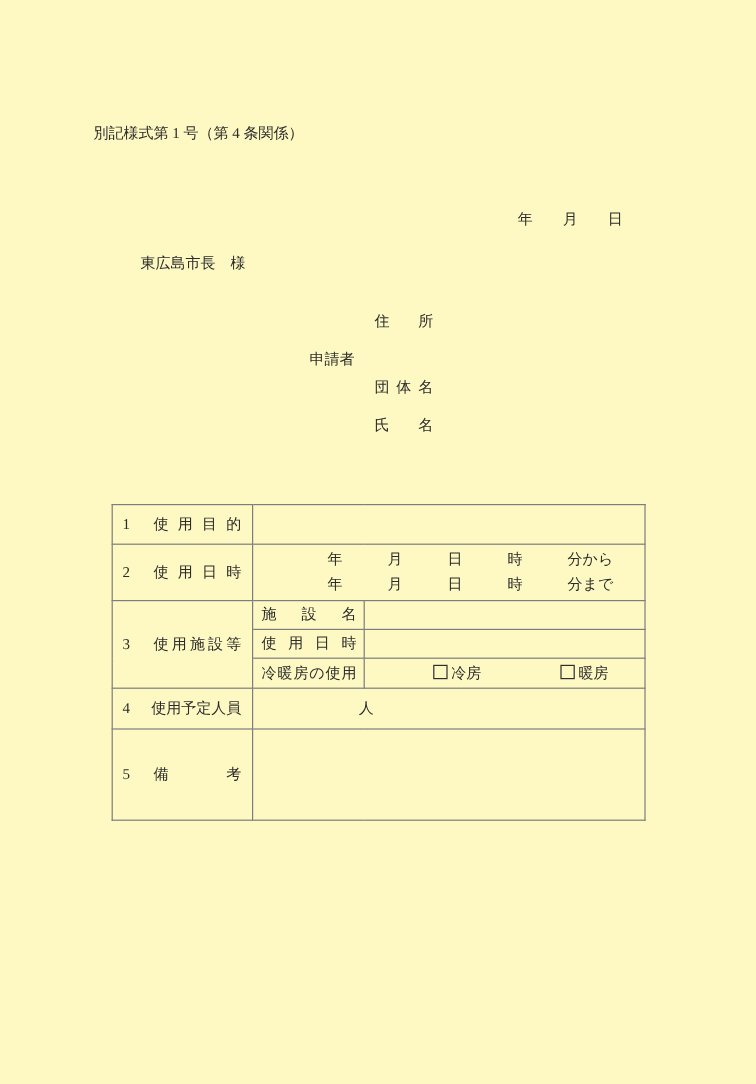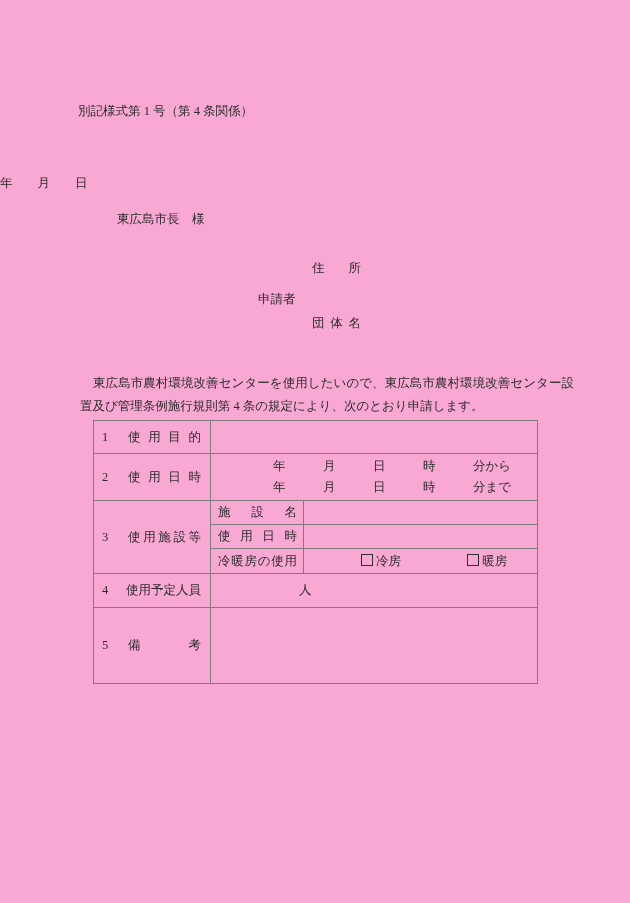--- a/index.html
+++ b/index.html
@@ -1,36 +1,36 @@
 <!DOCTYPE html>
 <html><head>
 <meta charset="utf-8">
 <style>
   html, body { margin: 0; padding: 0; background: #e9e9e9; }
   .page {
     position: relative;
     width: 630px;
     height: 903px;
     margin: 0 auto;
-    background: #f9a8d4;
+    background: #fef9c3;
     font-family: "Liberation Serif", serif;
     font-size: 12.5px;
     color: #2b2b2b;
     overflow: hidden;
   }
   .abs { position: absolute; }
   .jt {                      
     display: inline-block;
     text-align: justify;
     text-align-last: justify;
     white-space: nowrap;
   }
   .stamp   { left: 78px;  top: 103px; }
   .title   { left: 0; right: 0; top: 130px; text-align: center; letter-spacing: 0.5px; }
-  .dateline{ left: 0; right: 0; top: 175px; text-align: left; padding-right: 62px; }
+  .dateline{ left: 0; right: 0; top: 175px; text-align: right; padding-right: 111px; }
   .addressee { left: 117px; top: 211px; }
 
   .applicant { left: 258px; top: 257px; }
   .app-row { display: flex; line-height: 23.7px; }
   .app-heading { display: inline-block; width: 54px; margin-top: 31px; }
   .app-label   { width: 49px; line-height: 23.7px; }
 
   .intro { left: 80px; top: 372px; width: 494px; line-height: 23px; }
   .intro .l1 { text-align: justify; text-align-last: justify; text-indent: 13px; white-space: nowrap; }
   .intro .l2 { text-align: left; }
@@ -78,26 +78,26 @@
 
   <div class="abs applicant">
     <div class="app-row">
       <span class="app-heading">申請者</span>
       <span class="app-label jt">住所</span>
     </div>
     <div class="app-row">
       <span class="app-heading"></span>
       <span class="app-label jt">団体名</span>
     </div>
+    <div class="app-row">
+      <span class="app-heading"></span>
+      <span class="app-label jt">氏名</span>
+    </div>
   </div>
 
-  <div class="abs intro">
-    <div class="l1">東広島市農村環境改善センターを使用したいので、東広島市農村環境改善センター設</div>
-    <div class="l2">置及び管理条例施行規則第 4 条の規定により、次のとおり申請します。</div>
-  </div>
 
   <table class="form">
     <colgroup>
       <col style="width:117px">
       <col style="width:93px">
       <col style="width:234px">
     </colgroup>
     <tbody>
         <tr style="height:33px">
       <td>

